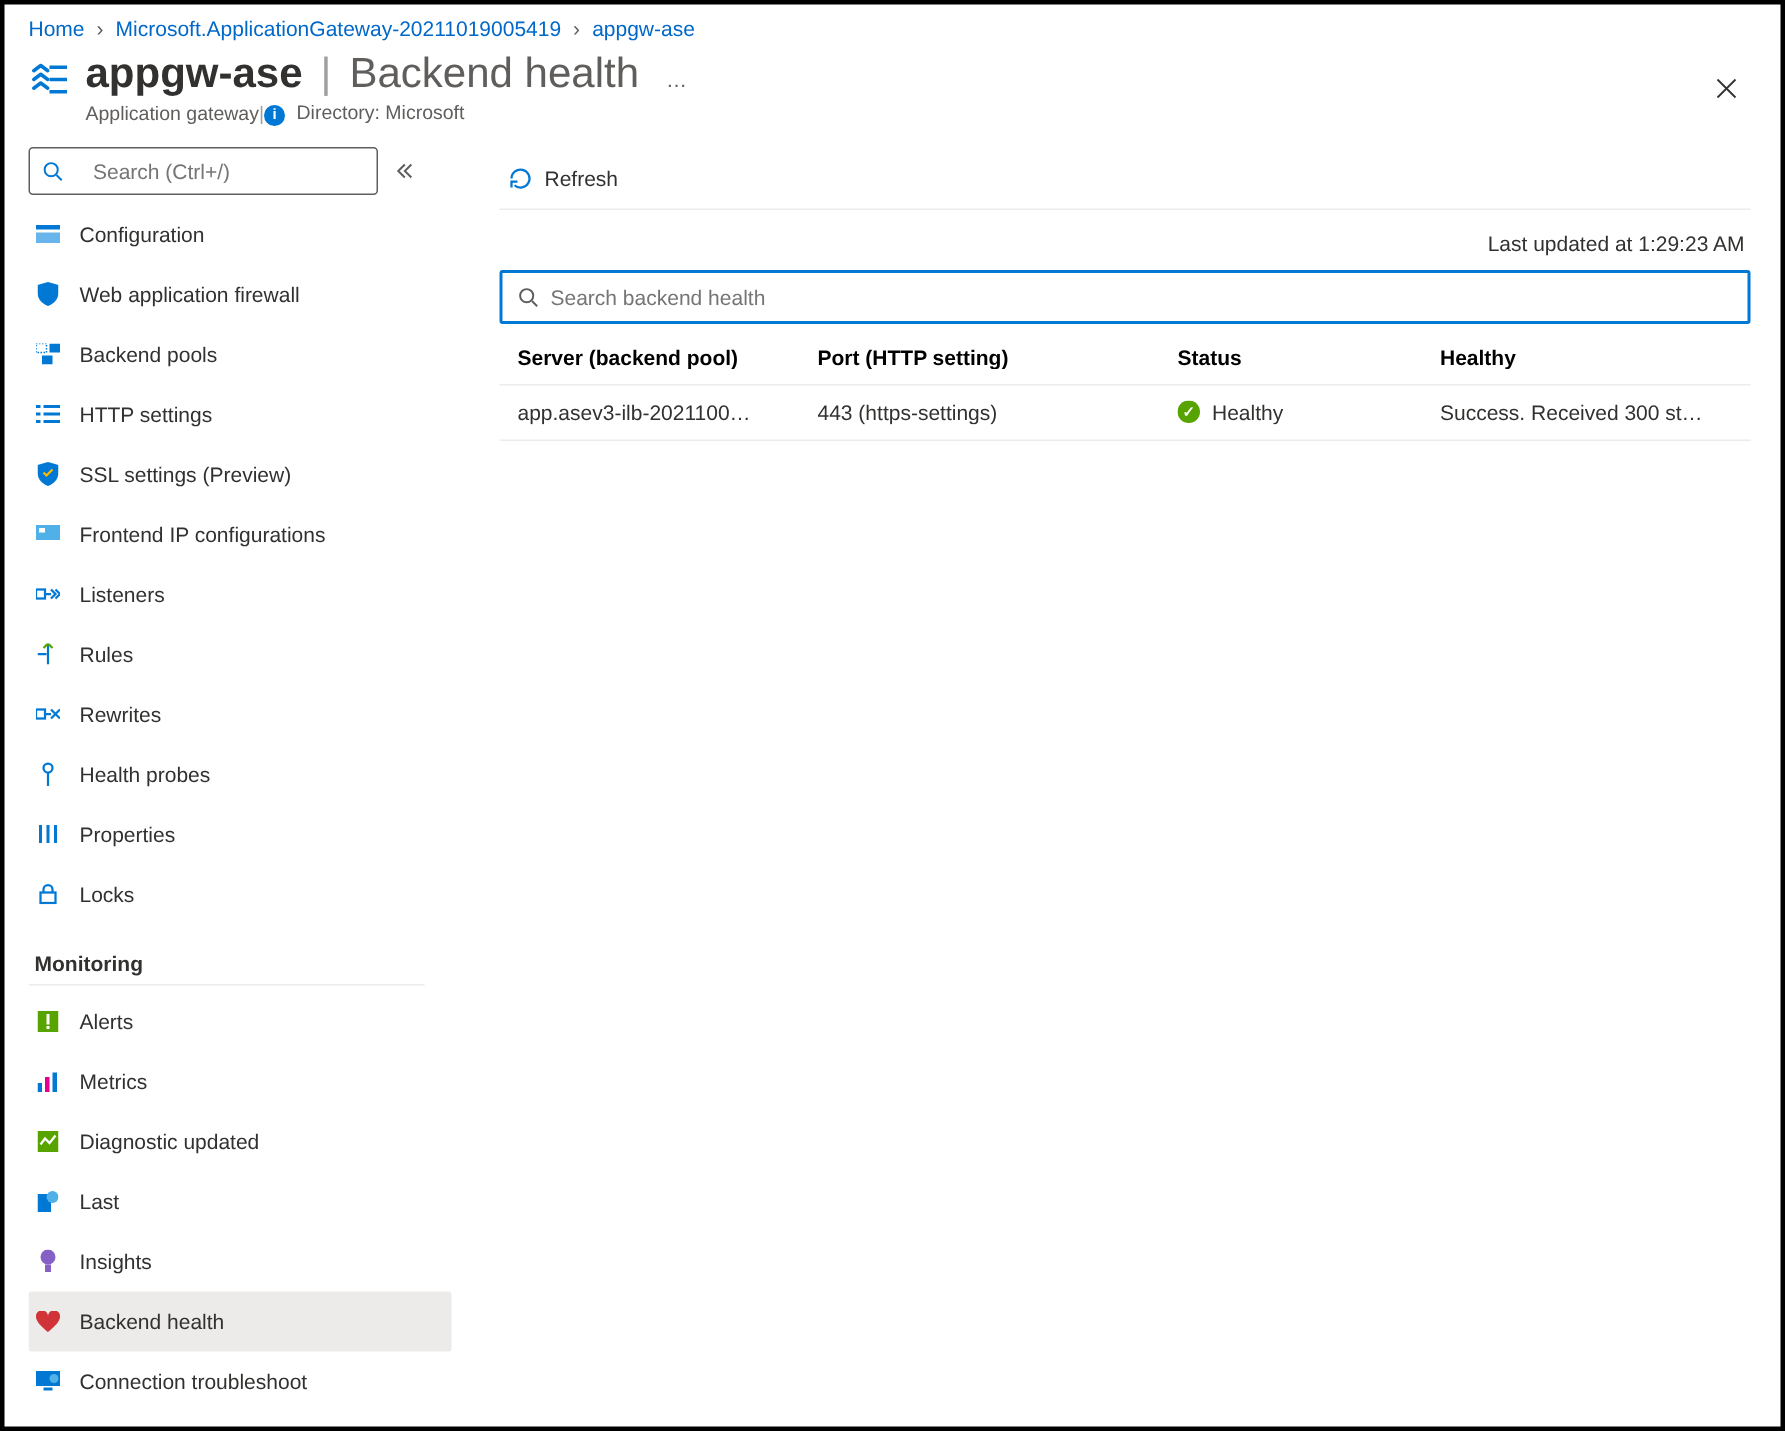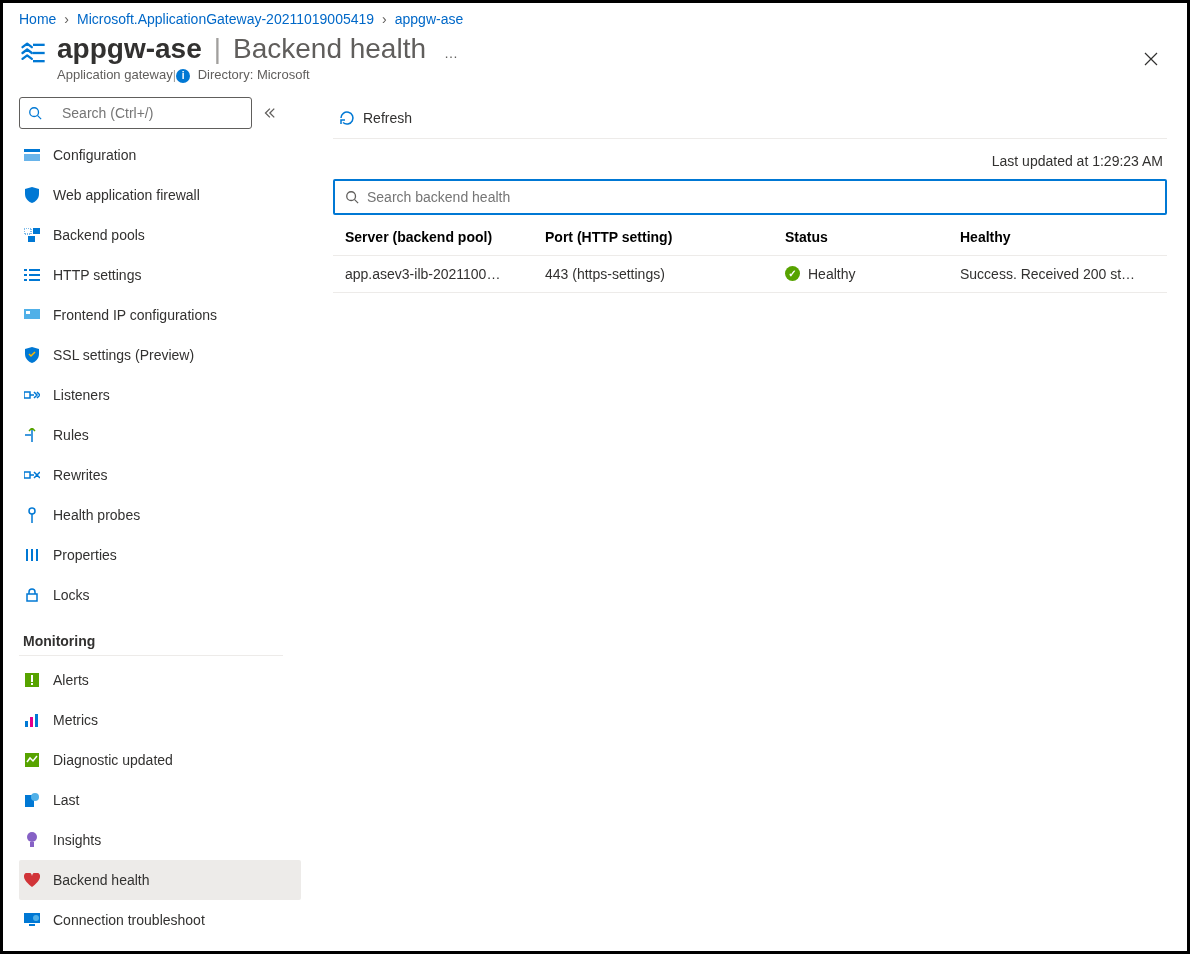--- a/index.html
+++ b/index.html
@@ -243,35 +243,35 @@
       <div class="nav-item">
         <span class="nico">
             <svg width="16" height="12" viewBox="0 0 16 12" stroke="#0078d4" stroke-width="2" fill="none">
               <path d="M0 1l3 0M5 1h11M0 6l3 0M5 6h11M0 11l3 0M5 11h11"></path>
             </svg>
           </span>
         <span>HTTP settings</span>
       </div>
       <div class="nav-item">
         <span class="nico">
+            <svg width="14" height="16" viewBox="0 0 14 16">
+              <path d="M7 0l7 2v5c0 5-4 8-7 9-3-1-7-4-7-9V2z" fill="#0078d4"></path>
+              <path d="M4 7l2 2 4-4" stroke="#ffb900" stroke-width="1.5" fill="none"></path>
+            </svg>
+          </span>
+        <span>SSL settings (Preview)</span>
+      </div>
+      <div class="nav-item">
+        <span class="nico">
             <svg width="16" height="12" viewBox="0 0 16 12">
               <rect x="0" y="0" width="16" height="10" fill="#50b0e8"></rect>
               <rect x="2" y="2" width="4" height="3" fill="#fff"></rect>
             </svg>
           </span>
         <span>Frontend IP configurations</span>
-      </div>
-      <div class="nav-item">
-        <span class="nico">
-            <svg width="14" height="16" viewBox="0 0 14 16">
-              <path d="M7 0l7 2v5c0 5-4 8-7 9-3-1-7-4-7-9V2z" fill="#0078d4"></path>
-              <path d="M4 7l2 2 4-4" stroke="#ffb900" stroke-width="1.5" fill="none"></path>
-            </svg>
-          </span>
-        <span>SSL settings (Preview)</span>
       </div>
       <div class="nav-item">
         <span class="nico">
             <svg width="16" height="12" viewBox="0 0 16 12" stroke="#0078d4" fill="none" stroke-width="1.5">
               <rect x="0" y="3" width="6" height="6"></rect>
               <path d="M6 6h4M13 3l3 3-3 3M10 3l3 3-3 3"></path>
             </svg>
           </span>
         <span>Listeners</span>
       </div>
@@ -422,17 +422,17 @@
         <div class="cell">Status</div>
         <div class="cell">Healthy</div>
       </div>
       <div class="trow">
         <div class="cell">app.asev3-ilb-2021100…</div>
         <div class="cell">443 (https-settings)</div>
         <div class="cell status-cell">
           <span class="status-ok">✓</span>
           <span>Healthy</span>
         </div>
-        <div class="cell">Success. Received 200 st…</div>
+        <div class="cell">Success. Received 300 st…</div>
       </div>
     </div>
   </div>
 </div>
 
 </body></html>

